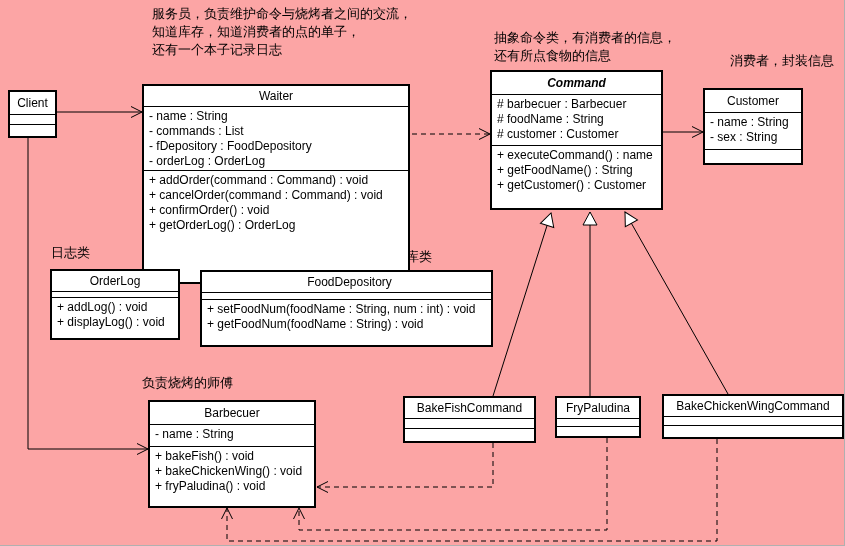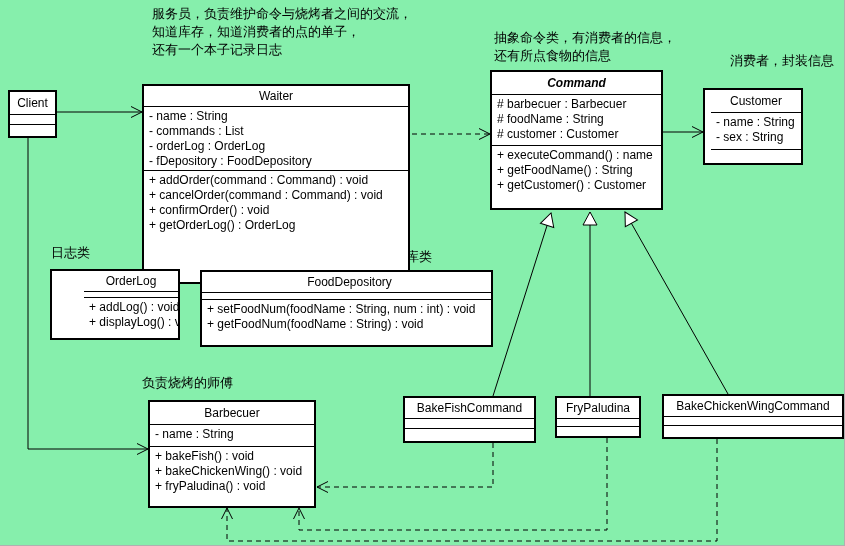--- a/index.html
+++ b/index.html
@@ -1,17 +1,17 @@
 <!DOCTYPE html>
 <html><head>
 <meta charset="utf-8">
 <style>
   html,body { margin:0; padding:0; background:#ffffff; }
   .canvas {
-    position:relative; width:845px; height:546px; background:#86efac;
+    position:relative; width:845px; height:546px; background:#fca5a5;
     font-family:"Liberation Sans", sans-serif; overflow:hidden;
     border-right:1px solid #b0b0b0; border-bottom:1px solid #b0b0b0;
     box-sizing:border-box;
   }
   .edges { position:absolute; left:0; top:0; }
   .uml-class {
     position:absolute; background:#ffffff; border:2px solid #000;
     box-sizing:border-box; font-size:12px; color:#000;
   }
   .uml-title {
@@ -75,22 +75,22 @@
     <div class="uml-title" style="height:22px;">Client</div>
     <div class="uml-sec" style="height:10px;"></div>
     <div class="uml-sec" style="height:10px;"></div>
   </div>
 
   <div class="uml-class" style="left:142px; top:84px; width:268px; height:200px;">
     <div class="uml-title" style="height:20px;">Waiter</div>
     <div class="uml-sec" style="height:64px;">
       <div class="uml-member">- name : String</div>
       <div class="uml-member">- commands : List</div>
+      <div class="uml-member">- fDepository : FoodDepository</div>
       <div class="uml-member">- orderLog : OrderLog</div>
-      <div class="uml-member">- fDepository : FoodDepository</div>
     </div>
     <div class="uml-sec" style="height:80px;">
       <div class="uml-member">+ addOrder(command : Command) : void</div>
       <div class="uml-member">+ cancelOrder(command : Command) : void</div>
       <div class="uml-member">+ confirmOrder() : void</div>
       <div class="uml-member">+ getOrderLog() : OrderLog</div>
     </div>
   </div>
 
   <div class="uml-class" style="left:490px; top:70px; width:173px; height:140px;">
@@ -100,30 +100,30 @@
       <div class="uml-member"># foodName : String</div>
       <div class="uml-member"># customer : Customer</div>
     </div>
     <div class="uml-sec" style="height:62px;">
       <div class="uml-member">+ executeCommand() : name</div>
       <div class="uml-member">+ getFoodName() : String</div>
       <div class="uml-member">+ getCustomer() : Customer</div>
     </div>
   </div>
 
-  <div class="uml-class" style="left:703px; top:88px; width:100px; height:77px;padding-left:6px;">
+  <div class="uml-class" style="left:703px; top:88px; width:100px; height:77px;">
     <div class="uml-title" style="height:22px;">Customer</div>
     <div class="uml-sec" style="height:37px;">
       <div class="uml-member">- name : String</div>
       <div class="uml-member">- sex : String</div>
     </div>
     <div class="uml-sec" style="height:11px;"></div>
   </div>
 
-  <div class="uml-class" style="left:50px; top:269px; width:130px; height:71px;padding-left:32px;">
+  <div class="uml-class" style="left:50px; top:269px; width:130px; height:71px;">
     <div class="uml-title" style="height:20px;">OrderLog</div>
     <div class="uml-sec" style="height:6px; padding:0;"></div>
     <div class="uml-sec" style="height:39px;">
       <div class="uml-member">+ addLog() : void</div>
       <div class="uml-member">+ displayLog() : void</div>
     </div>
   </div>
 
   <div class="uml-class" style="left:200px; top:270px; width:293px; height:77px;">
     <div class="uml-title" style="height:20px;margin-left:6px;">FoodDepository</div>

